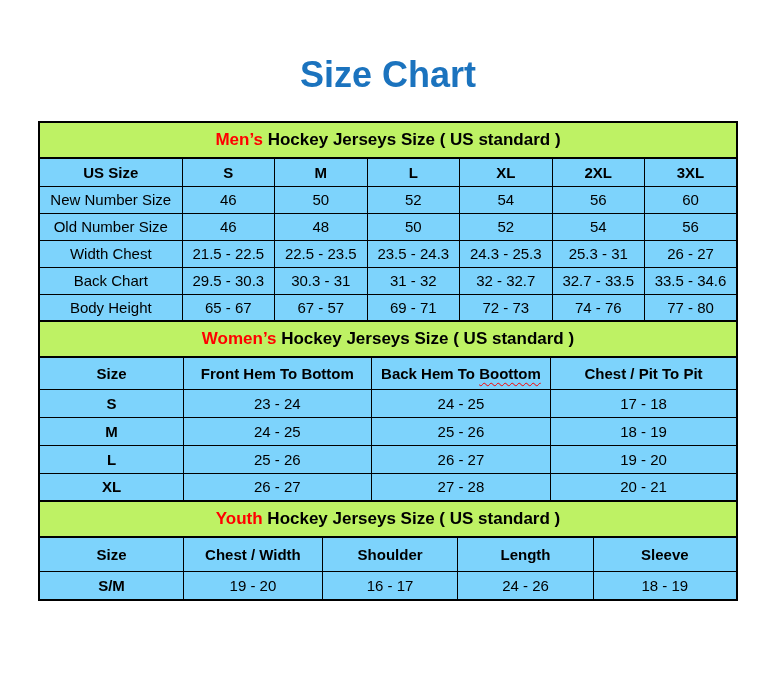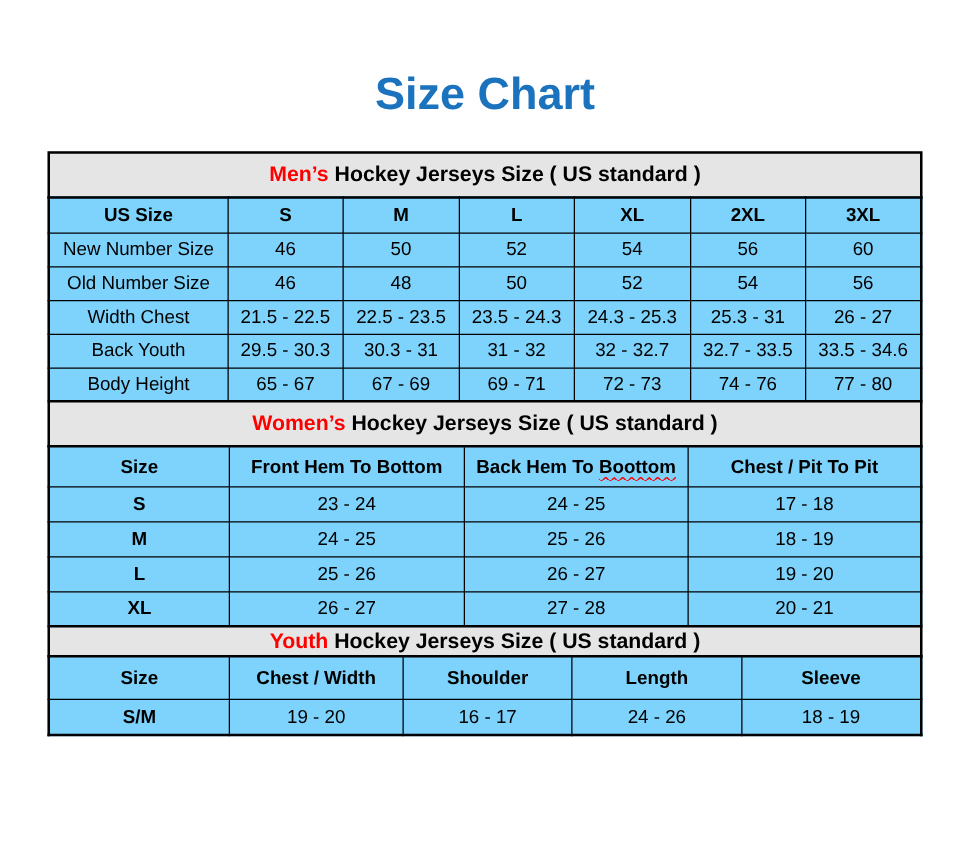--- a/index.html
+++ b/index.html
@@ -18,27 +18,27 @@
     font-size: 36px;
     line-height: 38px;
     font-weight: 700;
     color: #1B73BE;
   }
 
   .chart { width: 700px; margin: 0 auto; }
   .chart > * + * { margin-top: -2px; }
 
   .band {
-    background: #e5e5e5;
+    background: #bef264;
     border: 2px solid #000;
     display: flex; align-items: center; justify-content: center;
     font-weight: 700; font-size: 17px; color: #000;
   }
   .band-m, .band-w { height: 38px; }
-  .band-y { height: 26px; }
+  .band-y { height: 38px; }
   .band-text { white-space: pre; }
   .hl { color: #FF0000; }
 
   table.t {
     width: 100%;
     border-collapse: collapse;
     border: 2px solid #000;
     table-layout: fixed;
     background: #7dd3fc;
   }
@@ -136,32 +136,32 @@
           <tr>
             <td class="first">Width Chest</td>
             <td>21.5 - 22.5</td>
             <td>22.5 - 23.5</td>
             <td>23.5 - 24.3</td>
             <td>24.3 - 25.3</td>
             <td>25.3 - 31</td>
             <td>26 - 27</td>
           </tr>
           <tr>
-            <td class="first">Back Youth</td>
+            <td class="first">Back Chart</td>
             <td>29.5 - 30.3</td>
             <td>30.3 - 31</td>
             <td>31 - 32</td>
             <td>32 - 32.7</td>
             <td>32.7 - 33.5</td>
             <td>33.5 - 34.6</td>
           </tr>
           <tr>
             <td class="first">Body Height</td>
             <td>65 - 67</td>
-            <td>67 - 69</td>
+            <td>67 - 57</td>
             <td>69 - 71</td>
             <td>72 - 73</td>
             <td>74 - 76</td>
             <td>77 - 80</td>
           </tr>
         </tbody>
     </table>
 
     <div class="band band-w">
       <span class="band-text"><span class="hl">Women’s</span><span> Hockey Jerseys Size ( US standard )</span></span>

